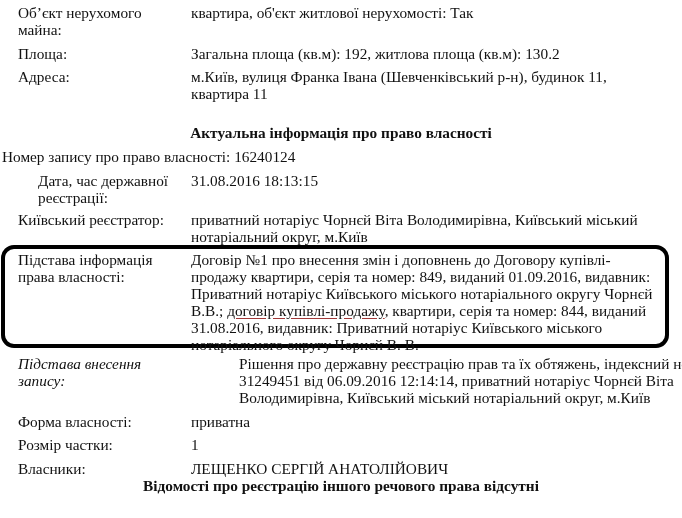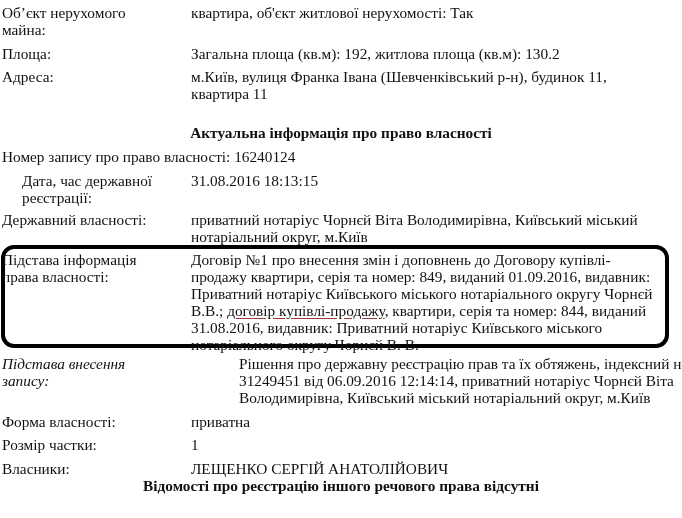--- a/index.html
+++ b/index.html
@@ -2,21 +2,21 @@
 <html><head>
 <meta charset="utf-8">
 <style>
   html, body { margin: 0; padding: 0; background: #ffffff; }
   body {
     width: 682px; height: 518px; overflow: hidden; position: relative;
     font-family: "Liberation Serif", "DejaVu Serif", serif;
     font-size: 15.3px; color: #111111; line-height: 17px;
   }
   .row { position: absolute; left: 0; width: 682px; }
-  .label { position: absolute; left: 2px; width: 185px; }
+  .label { position: absolute; left: 18px; width: 185px; }
   .value { position: absolute; left: 191px; width: 470px; }
   .center-heading { position: absolute; left: 0; width: 682px; text-align: center; font-weight: bold; }
   .bold-heading { position: absolute; left: 2px; font-weight: normal; }
   .highlight-box {
     position: absolute; left: 1px; top: 245px; width: 668px; height: 103px;
     border: 4px solid #000; border-radius: 13px; box-sizing: border-box;
   }
   .ul-red { text-decoration: underline; text-decoration-color: #a23a3a; text-underline-offset: 2px; }
 </style>
 </head>
@@ -36,21 +36,21 @@
 </div>
 
 <div class="center-heading" style="top:124px;">Актуальна інформація про право власності</div>
 <div class="bold-heading" style="top:148px;">Номер запису про право власності: 16240124</div>
 
 <div class="row" style="top:172px;">
   <div class="label" style="width:150px;margin-left:20px;">Дата, час державної реєстрації:</div>
   <div class="value">31.08.2016 18:13:15</div>
 </div>
 <div class="row" style="top:211px;">
-  <div class="label">Державний власності:</div>
+  <div class="label">Київський реєстратор:</div>
   <div class="value">приватний нотаріус Чорнєй Віта Володимирівна, Київський міський нотаріальний округ, м.Київ</div>
 </div>
 
 <div class="highlight-box"></div>
 <div class="row" style="top:251px;">
   <div class="label" style="width:150px;">Підстава інформація права власності:</div>
   <div class="value" style="width:462px;"><span>Договір №1 про внесення змін і доповнень до Договору купівлі-продажу квартири, серія та номер: 849, виданий 01.09.2016, видавник: Приватний нотаріус Київського міського нотаріального округу Чорнєй В.В.; </span><span class="ul-red">договір купівлі-продажу</span><span>, квартири, серія та номер: 844, виданий 31.08.2016, видавник: Приватний нотаріус Київського міського нотаріального округу Чорнєй В. В.</span></div>
 </div>
 
 <div class="row" style="top:355px;">

